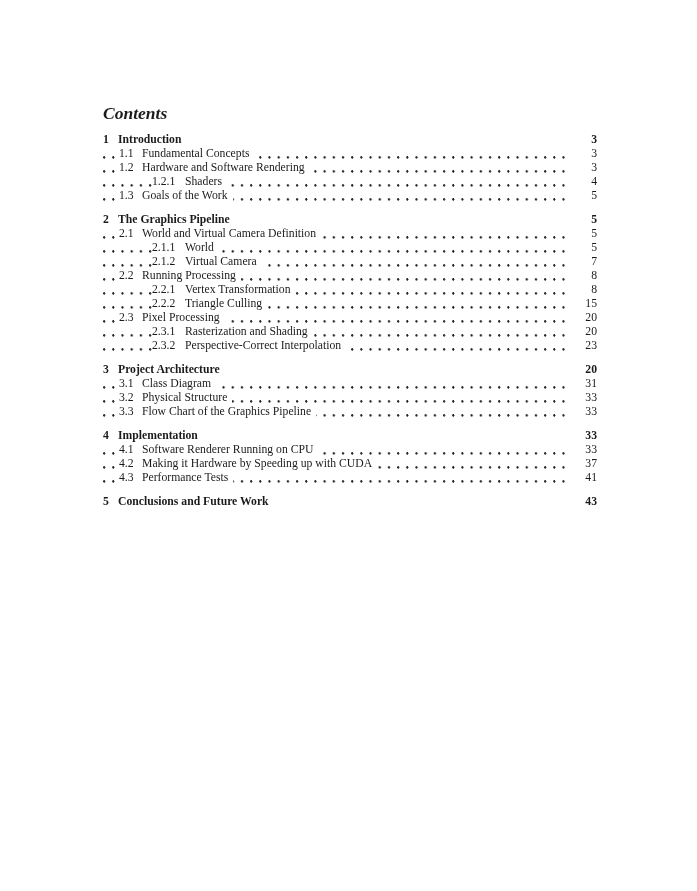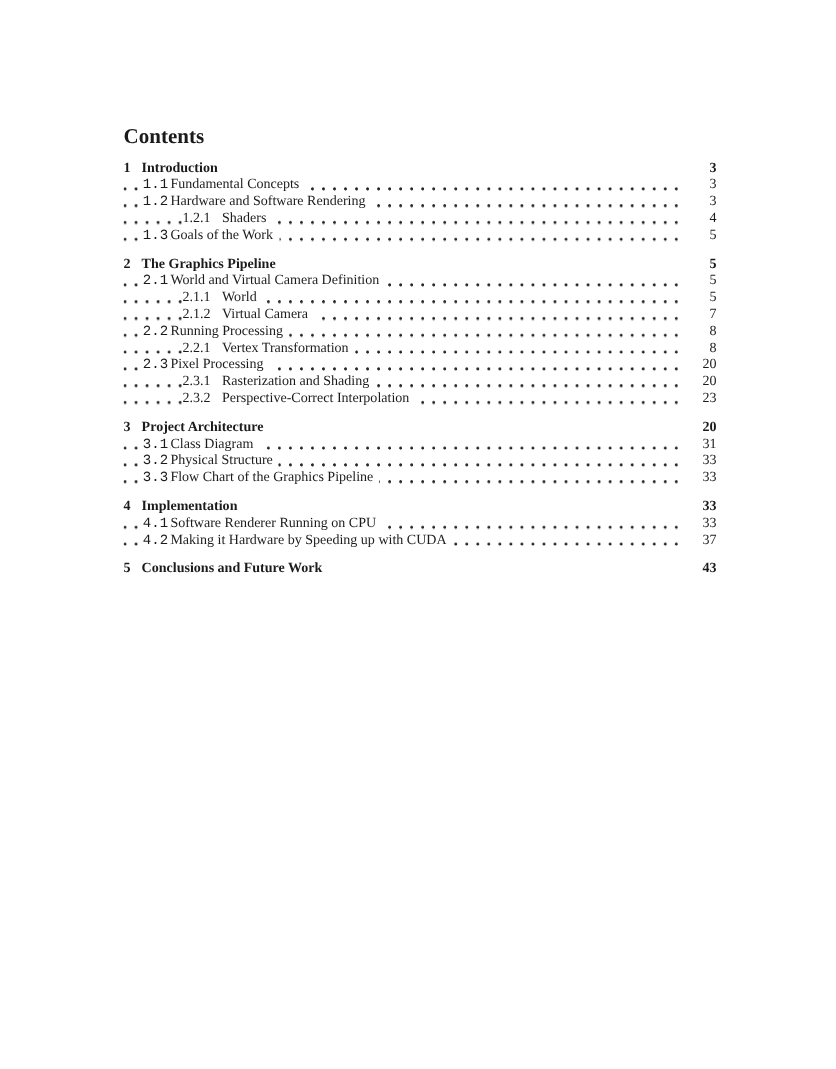--- a/index.html
+++ b/index.html
@@ -14,20 +14,21 @@
   .page-content {
     position: absolute;
     top: 103px; left: 103px;
     width: 494px;
   }
   .contents-title {
     font-size: 17.5px;
     font-weight: bold;
     line-height: 20px;
     margin: 0 0 10px 0;
+    font-style: italic;
   }
   .toc { font-size: 11.7px; }
   .row {
     display: flex;
     align-items: baseline;
     line-height: 14px;
     white-space: nowrap;
   }
   .row.l1 { font-weight: bold; margin-top: 10px; }
   .toc .row.l1:first-child { margin-top: 0; }
@@ -35,21 +36,21 @@
   .row.l3 { padding-left: 49px; }
   
   .row.dotted {
     background-image: radial-gradient(circle at 1.2px 1.2px, #262626 0.85px, rgba(0,0,0,0) 1.35px);
     background-size: 9.2px 2.6px;
     background-repeat: repeat-x;
     background-position: 0 calc(100% - 2.6px);
   }
   .num, .title, .page-num { background: #ffffff; flex: none; }
   .l1 .num { width: 15px; }
-  .l2 .num { width: 23px; font-family: Liberation Mono, monospace; }
+  .l2 .num { width: 23px; }
   .l3 .num { width: 33px; }
   .title { padding-right: 5px; }
   .fill { flex: 1 1 auto; min-width: 0; }
   .page-num {
     padding-left: 8px;
     min-width: 18px;
     text-align: right;
   }
 </style>
 </head>
@@ -117,20 +118,26 @@
         <span class="title">Running Processing</span>
         <span class="fill"></span>
         <span class="page-num">8</span>
       </div>
       <div class="row l3 dotted">
         <span class="num">2.2.1</span>
         <span class="title">Vertex Transformation</span>
         <span class="fill"></span>
         <span class="page-num">8</span>
       </div>
+      <div class="row l3 dotted">
+        <span class="num">2.2.2</span>
+        <span class="title">Triangle Culling</span>
+        <span class="fill"></span>
+        <span class="page-num">15</span>
+      </div>
       <div class="row l2 dotted">
         <span class="num">2.3</span>
         <span class="title">Pixel Processing</span>
         <span class="fill"></span>
         <span class="page-num">20</span>
       </div>
       <div class="row l3 dotted">
         <span class="num">2.3.1</span>
         <span class="title">Rasterization and Shading</span>
         <span class="fill"></span>
@@ -176,20 +183,26 @@
         <span class="num">4.1</span>
         <span class="title">Software Renderer Running on CPU</span>
         <span class="fill"></span>
         <span class="page-num">33</span>
       </div>
       <div class="row l2 dotted">
         <span class="num">4.2</span>
         <span class="title">Making it Hardware by Speeding up with CUDA</span>
         <span class="fill"></span>
         <span class="page-num">37</span>
+      </div>
+      <div class="row l2 dotted">
+        <span class="num">4.3</span>
+        <span class="title">Performance Tests</span>
+        <span class="fill"></span>
+        <span class="page-num">41</span>
       </div>
       <div class="row l1">
         <span class="num">5</span>
         <span class="title">Conclusions and Future Work</span>
         <span class="fill"></span>
         <span class="page-num">43</span>
       </div>
     </div>
 </div>
 

